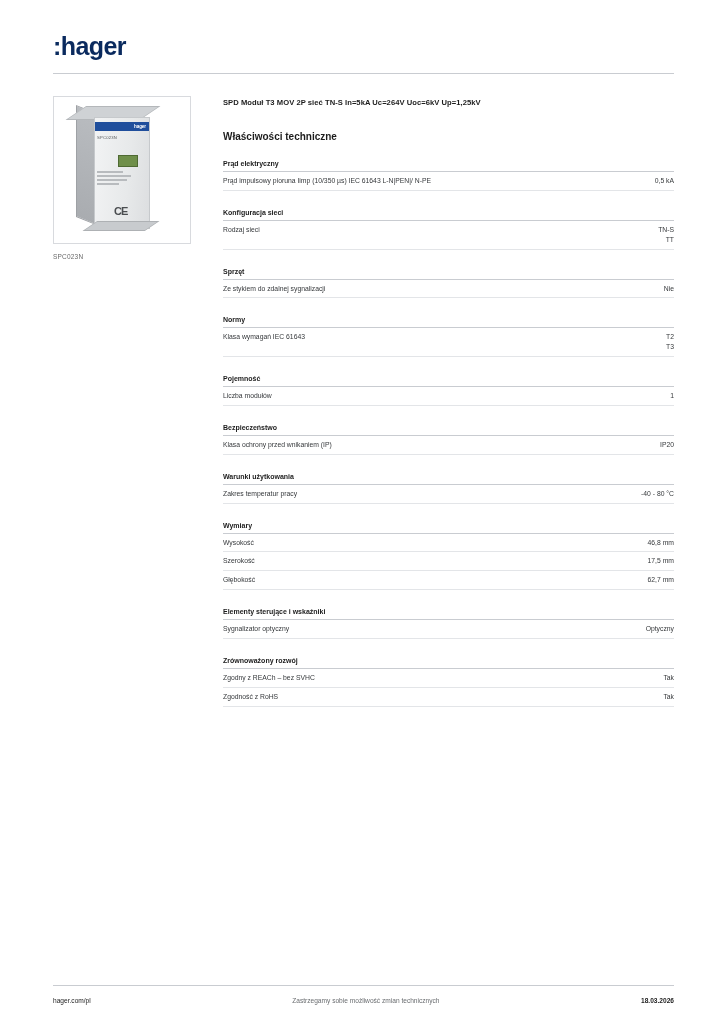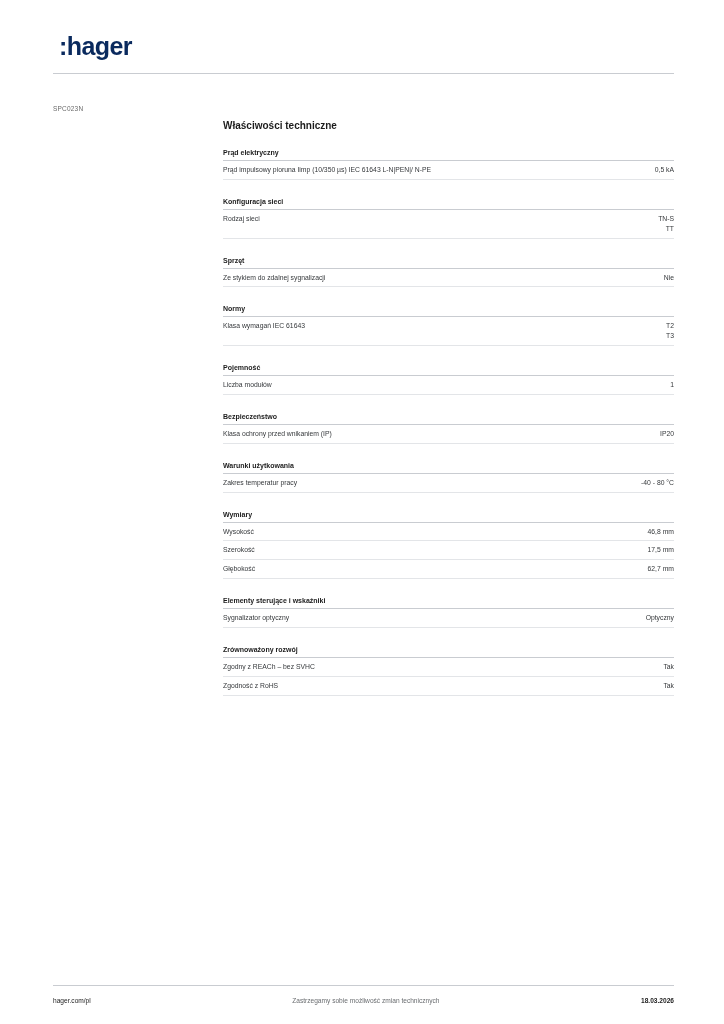--- a/index.html
+++ b/index.html
@@ -38,21 +38,20 @@
     color: #4a4a4a;
     line-height: 1.35;
   }
   .brand {
     font-size: 25px;
     font-weight: bold;
     color: #0a2a5e;
     letter-spacing: -0.6px;
     line-height: 1;
     padding-top: 8px;
-    margin-left: 6px;
   }
   .brand .colon { color: #0a2a5e; }
 
   .header-rule {
     margin: 14px 50px 0 53px;
     border-top: 1px solid #c9ccd1;
   }
 
   
   .content {
@@ -233,24 +232,45 @@
     <div class="brand">
       <span class="colon">:</span><span>hager</span>
     </div>
   </div>
 
   <div class="header-rule"></div>
 
   <div class="content">
 
     <div class="left-col">
+      <div class="img-frame">
+        <div class="dev">
+          <div class="body-side"></div>
+          <div class="top-face"></div>
+          <div class="body-front"></div>
+          <div class="blue-bar">
+              <span>hager</span>
+            </div>
+          <div class="model">SPC023N</div>
+          <div class="win"></div>
+          <div class="lbl-lines">
+              <i></i>
+              <i></i>
+              <i></i>
+              <i></i>
+            </div>
+          <div class="ce">CE</div>
+          <div class="rail"></div>
+        </div>
+      </div>
       <div class="caption">SPC023N</div>
     </div>
 
     <div class="right-col">
+      <div class="product-head">SPD Moduł T3 MOV 2P sieć TN-S In=5kA Uc=264V Uoc=6kV Up=1,25kV</div>
       <div class="section-sub">Właściwości techniczne</div>
       <div id="groups">
           <div class="group">
             <div class="group-title">Prąd elektryczny</div>
             <div class="row">
               <div class="k">Prąd impulsowy pioruna Iimp (10/350 µs) IEC 61643 L-N|PEN|/ N-PE</div>
               <div class="v">0,5 kA</div>
             </div>
           </div>
           <div class="group">

